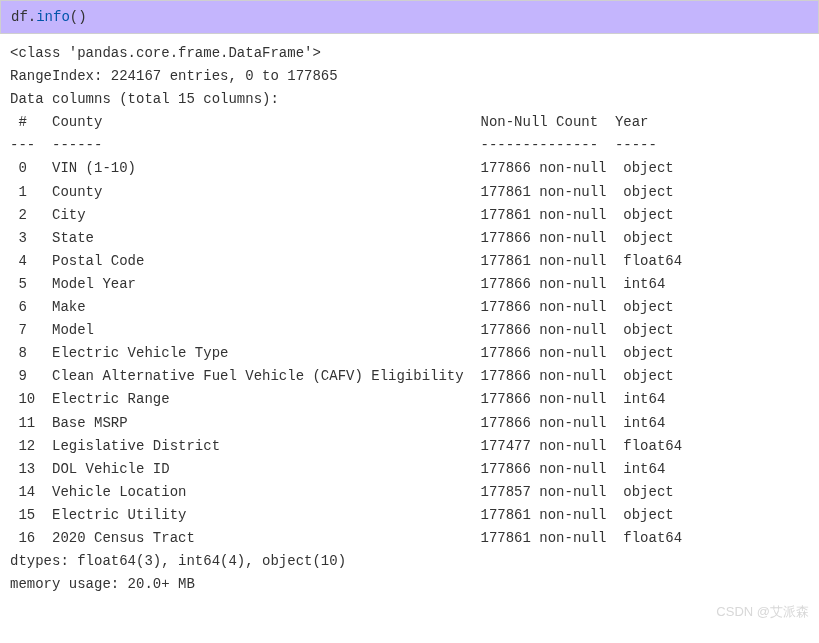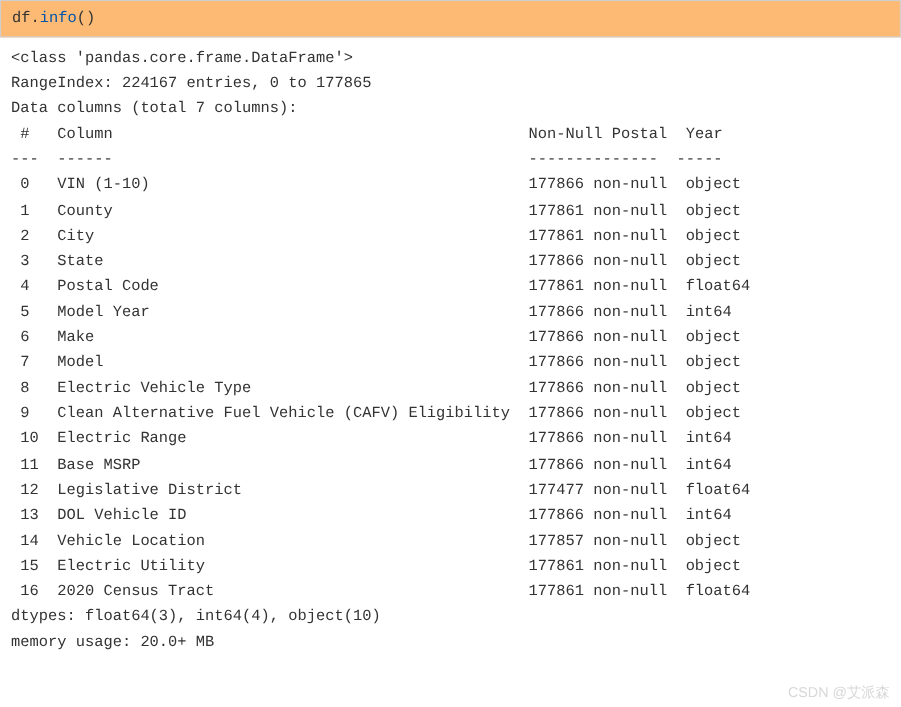--- a/index.html
+++ b/index.html
@@ -11,57 +11,57 @@
       font-family: "SimSun", "NSimSun", "Courier New", monospace;
       font-size: 14px;
       background: #ffffff;
       width: 819px;
       height: 643px;
       overflow: hidden;
       color: #333;
       position: relative;
     }
     .code-cell {
-      background: #fdba74;
+      background: #c4b5fd;
       border: 1px solid #cfcfcf;
       padding: 8px 10px;
       margin: 0;
     }
     .paren {
       color: #333;
     }
     .call {
       color: #0055aa;
     }
     .output {
       padding: 8px 10px;
       white-space: pre;
       font-family: "SimSun", "NSimSun", "Courier New", monospace;
       line-height: 1.65;
       color: #333;
       letter-spacing: 0;
     }
     .watermark {
       position: absolute;
-      bottom: 4px;
+      bottom: 22px;
       right: 10px;
       color: #d8d8d8;
       font-family: Arial, sans-serif;
       font-size: 13px;
     }
   </style>
 </head>
 <body>
 
 <div class="code-cell"><span>df.</span><span class="call">info</span><span class="paren">()</span></div>
 
 <div class="output"><span>&lt;class 'pandas.core.frame.DataFrame'&gt;</span>
 <span>RangeIndex: 224167 entries, 0 to 177865</span>
-<span>Data columns (total 7 columns):</span>
-<span> #  </span><span> Column                                            </span><span> Non-Null Postal </span><span> Year  </span>
+<span>Data columns (total 15 columns):</span>
+<span> #  </span><span> County                                            </span><span> Non-Null Count </span><span> Year  </span>
 <span>--- </span><span> ------                                            </span><span> -------------- </span><span> -----  </span>
 <span id="rows-container"> 0   VIN (1-10)                                         177866 non-null  object 
  1   County                                             177861 non-null  object 
  2   City                                               177861 non-null  object 
  3   State                                              177866 non-null  object 
  4   Postal Code                                        177861 non-null  float64
  5   Model Year                                         177866 non-null  int64  
  6   Make                                               177866 non-null  object 
  7   Model                                              177866 non-null  object 
  8   Electric Vehicle Type                              177866 non-null  object 

